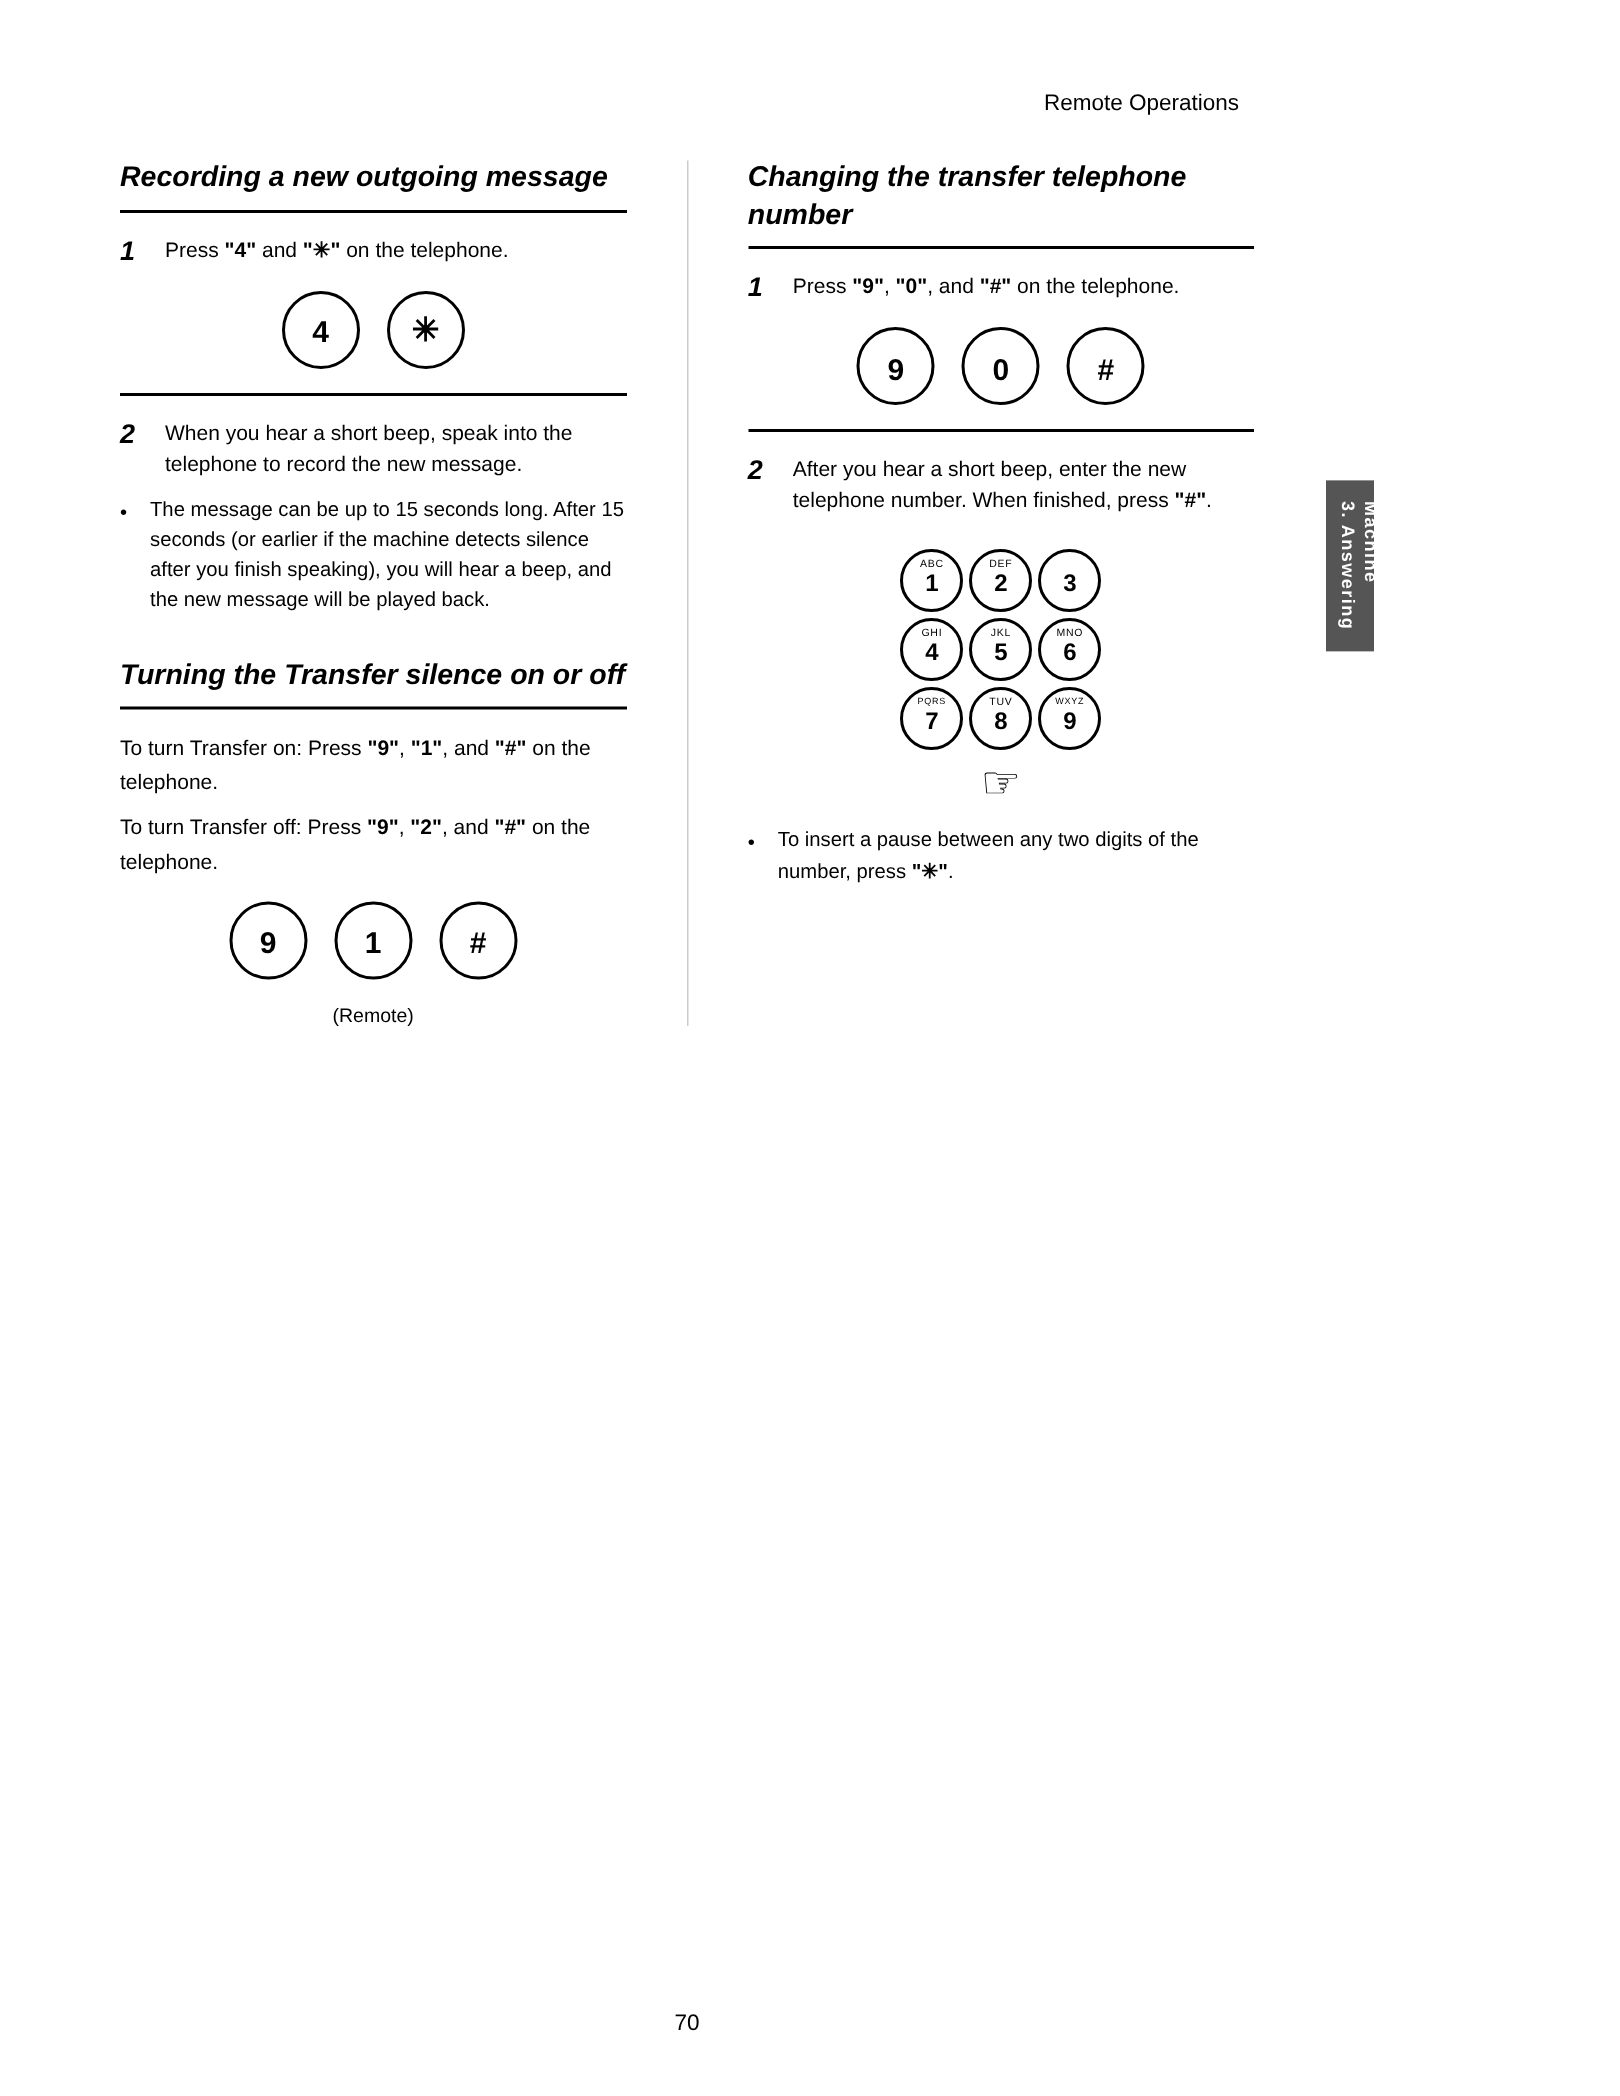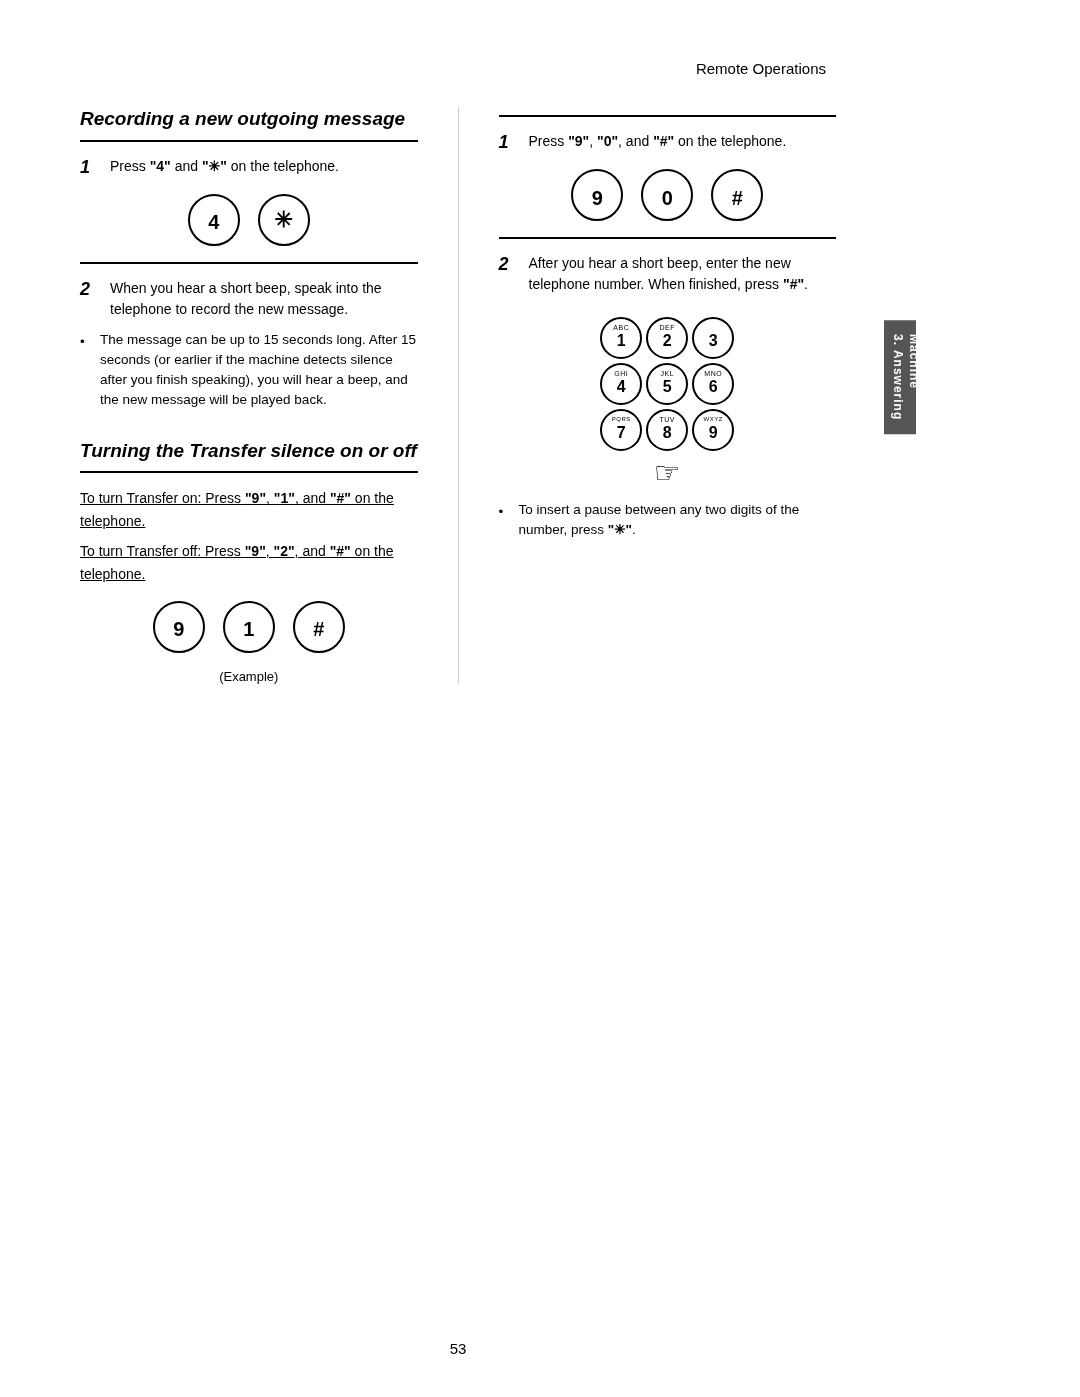--- a/index.html
+++ b/index.html
@@ -137,21 +137,20 @@
     .sub-section-divider {
       border: none;
       border-top: 2px solid #000;
       margin: 8px 0 14px 0;
     }
 
     .turn-text {
       font-size: 14px;
       line-height: 1.6;
       margin-bottom: 8px;
-      text-decoration: underline;
     }
 
     .example-label {
       text-align: center;
       font-size: 13px;
       margin-top: 4px;
     }
 
     .phone-keypad-grid {
       display: grid;
@@ -309,28 +308,29 @@
           <div class="key-btn">
             <span class="key-main">9</span>
           </div>
           <div class="key-btn">
             <span class="key-main">1</span>
           </div>
           <div class="key-btn">
             <span class="key-main">#</span>
           </div>
         </div>
-        <div class="example-label">(Example)</div>
+        <div class="example-label">(Remote)</div>
       </div>
 
     </div>
 
     <div class="right-col">
 
       <div class="section">
+        <div class="section-title">Changing the transfer telephone number</div>
         <hr class="section-divider">
 
         <div class="step">
           <div class="step-number">1</div>
           <div class="step-text">
             Press <b>"9"</b>, <b>"0"</b>, and <b>"#"</b> on the telephone.
           </div>
         </div>
 
         <div class="keypad-row">
@@ -413,15 +413,15 @@
     </div>
 
   </div>
 
   <div class="sidebar-tab">
     <div class="sidebar-tab-inner">
       3. Answering<br>Machine
     </div>
   </div>
 
-  <div class="page-number">53</div>
+  <div class="page-number">70</div>
 
 </div>
 
 </body></html>

